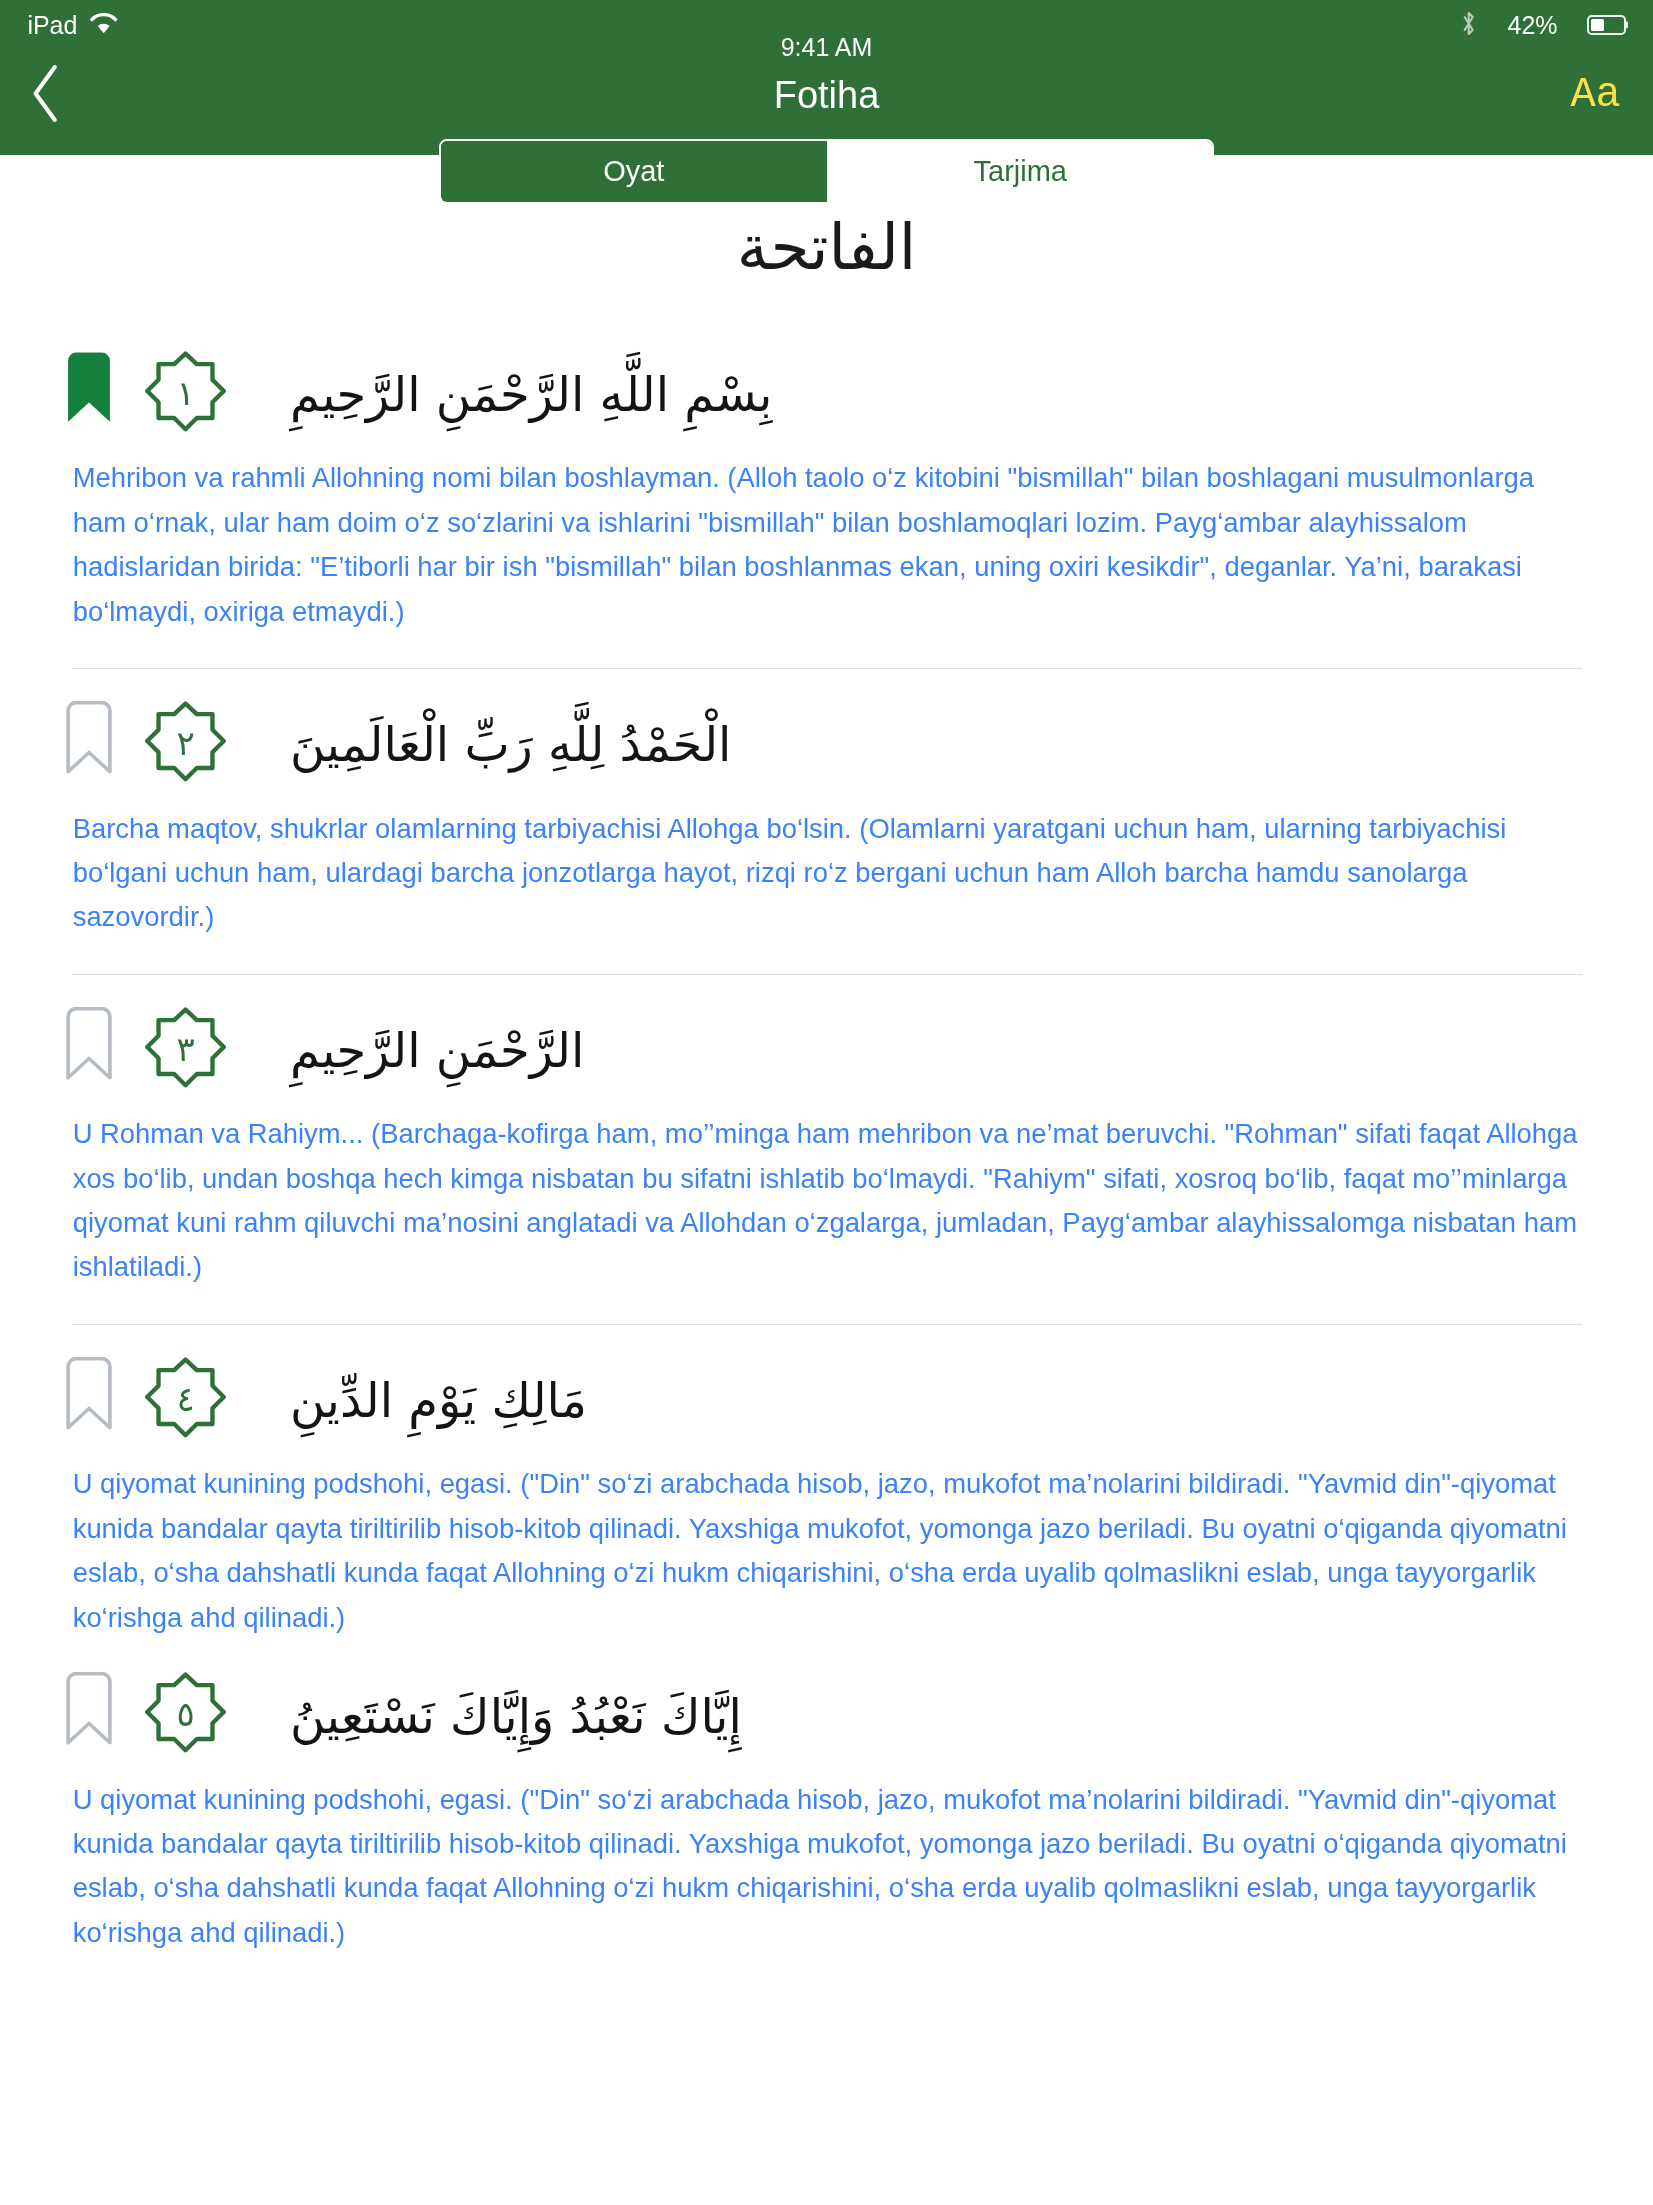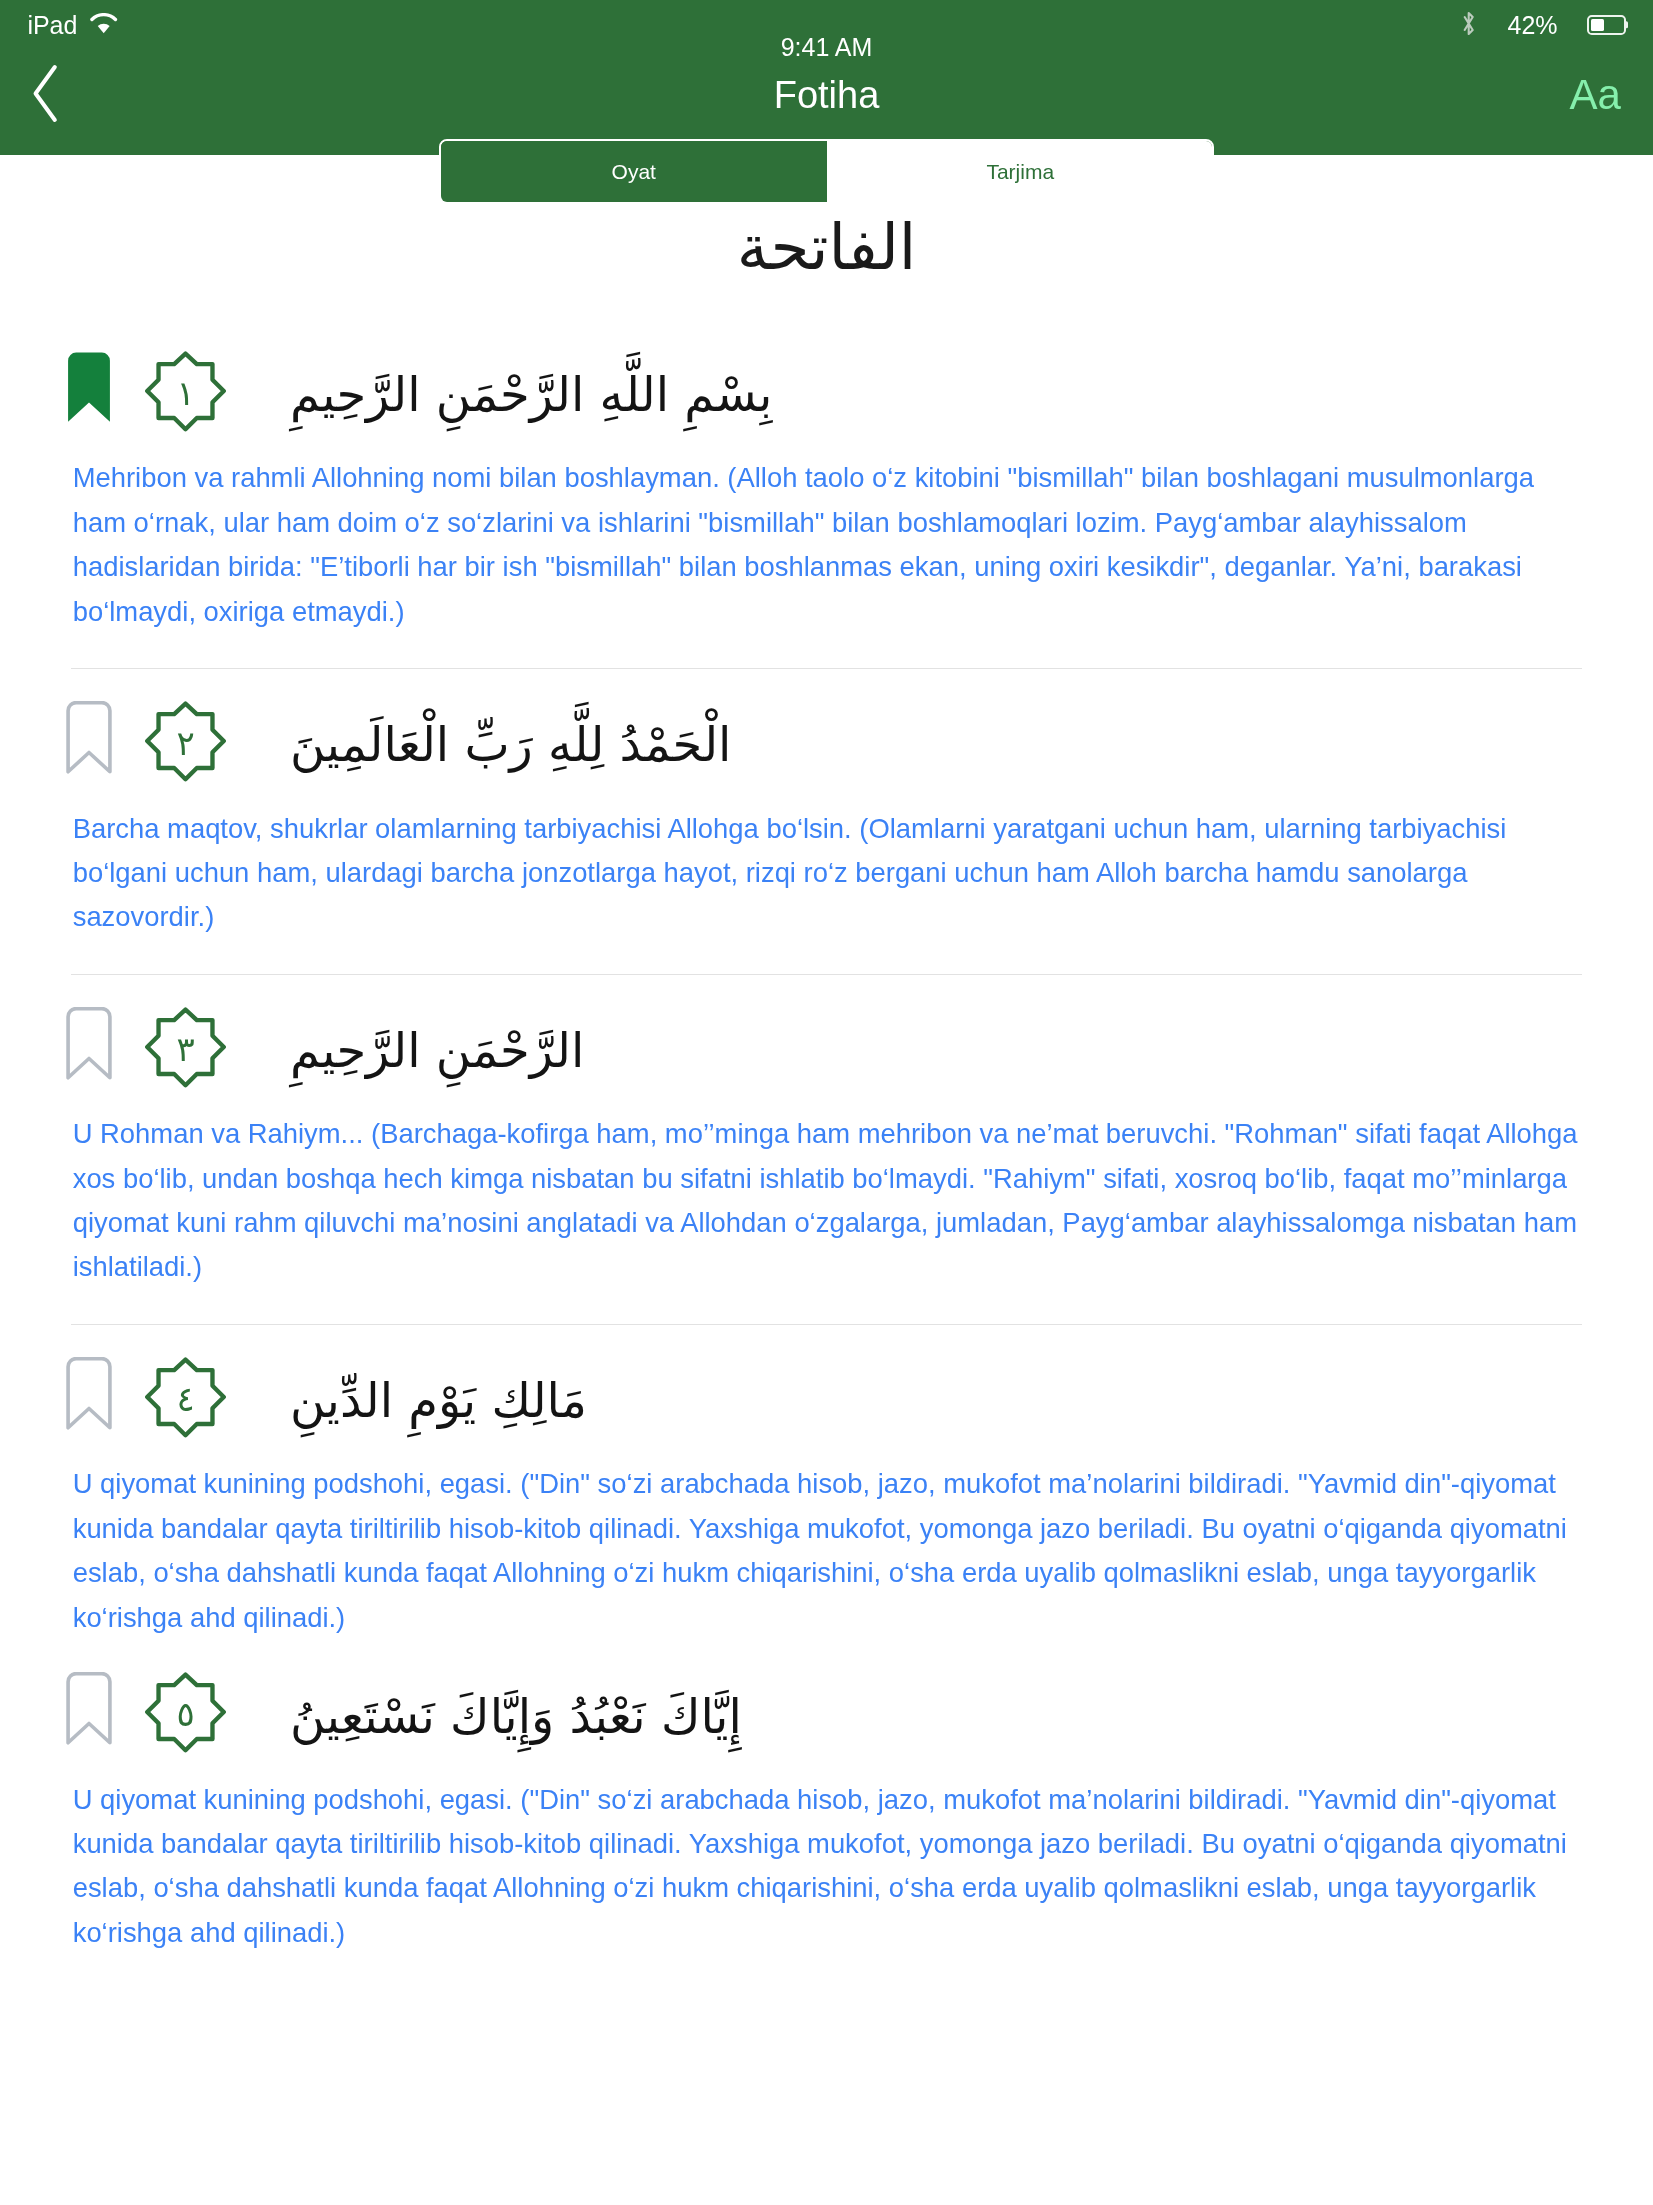--- a/index.html
+++ b/index.html
@@ -118,28 +118,28 @@
     left: 0; right: 0;
     text-align: center;
     color: #ffffff;
     font-size: 38px;
     font-weight: 400;
     line-height: 1;
     pointer-events: none;
   }
   .aa-button {
     margin-left: auto;
-    color: #86efac;
+    color: #fde047;
     font-size: 42px;
     font-weight: 400;
     line-height: 1;
     cursor: pointer;
     background: none;
     border: none;
-    font-family: Liberation Sans, sans-serif;
+    font-family: Liberation Mono, monospace;
     padding: 4.8px 3.2px;
   }
 
   
   .segmented-wrap {
     height: 82px;
     display: flex;
     align-items: flex-start;
     justify-content: center;
   }
@@ -149,21 +149,21 @@
     border: 2px solid #ffffff;
     border-radius: 8px;
     overflow: hidden;
     display: flex;
   }
   .segment {
     flex: 1 1 50%;
     display: flex;
     align-items: center;
     justify-content: center;
-    font-size: 21px;
+    font-size: 29px;
     line-height: 1;
     cursor: pointer;
     background: transparent;
     border: none;
     font-family: "Liberation Sans", sans-serif;
   }
   .segment.active {
     background: #2e7038;
     color: #ffffff;
   }

